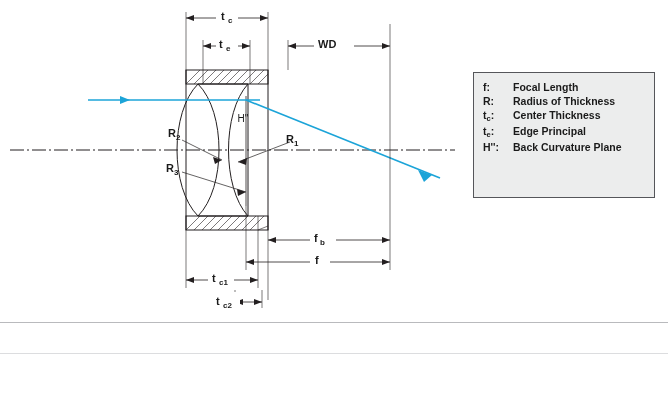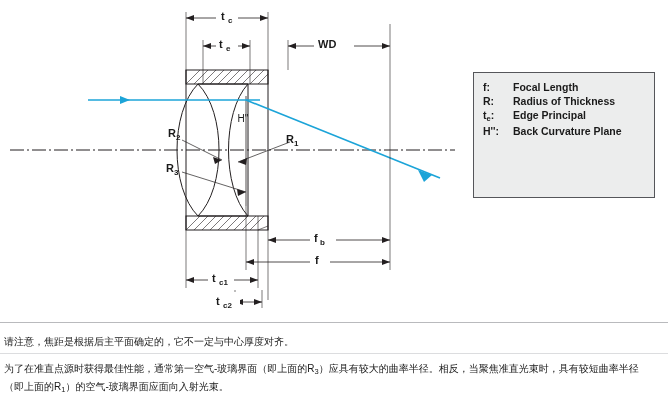--- a/index.html
+++ b/index.html
@@ -265,30 +265,32 @@
       <tbody>
           <tr>
         <td class="sym"><span>f</span>:</td>
         <td class="desc">Focal Length</td>
       </tr>
       <tr>
         <td class="sym"><span>R</span>:</td>
         <td class="desc">Radius of Thickness</td>
       </tr>
       <tr>
+        <td class="sym"><span>t</span><span class="sub">c</span>:</td>
+        <td class="desc">Center Thickness</td>
+      </tr>
+      <tr>
         <td class="sym"><span>t</span><span class="sub">e</span>:</td>
         <td class="desc">Edge Principal</td>
       </tr>
       <tr>
         <td class="sym"><span>H''</span>:</td>
         <td class="desc">Back Curvature Plane</td>
       </tr>
     </tbody>
       </table>
   </div>
 
   <div class="notes">
     <div class="divider-mid"></div>
-    <div class="note-line note1">请注意，焦距是根据后主平面确定的，它不一定与中心厚度对齐。</div>
-    <div class="note-line note2"><span>为了在准直点源时获得最佳性能，通常第一空气-玻璃界面（即上面的R</span><span class="sub">3</span><span>）应具有较大的曲率半径。相反，当聚焦准直光束时，具</span><span>有较短曲率半径（即上面的R</span><span class="sub">1</span><span>）的空气-玻璃界面应面向入射光束。</span></div>
   </div>
 
 </div>
 
 </body></html>

